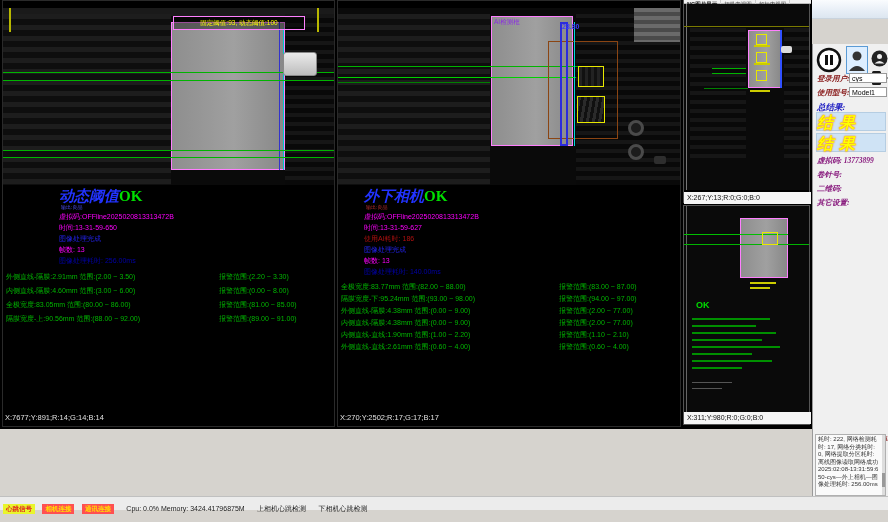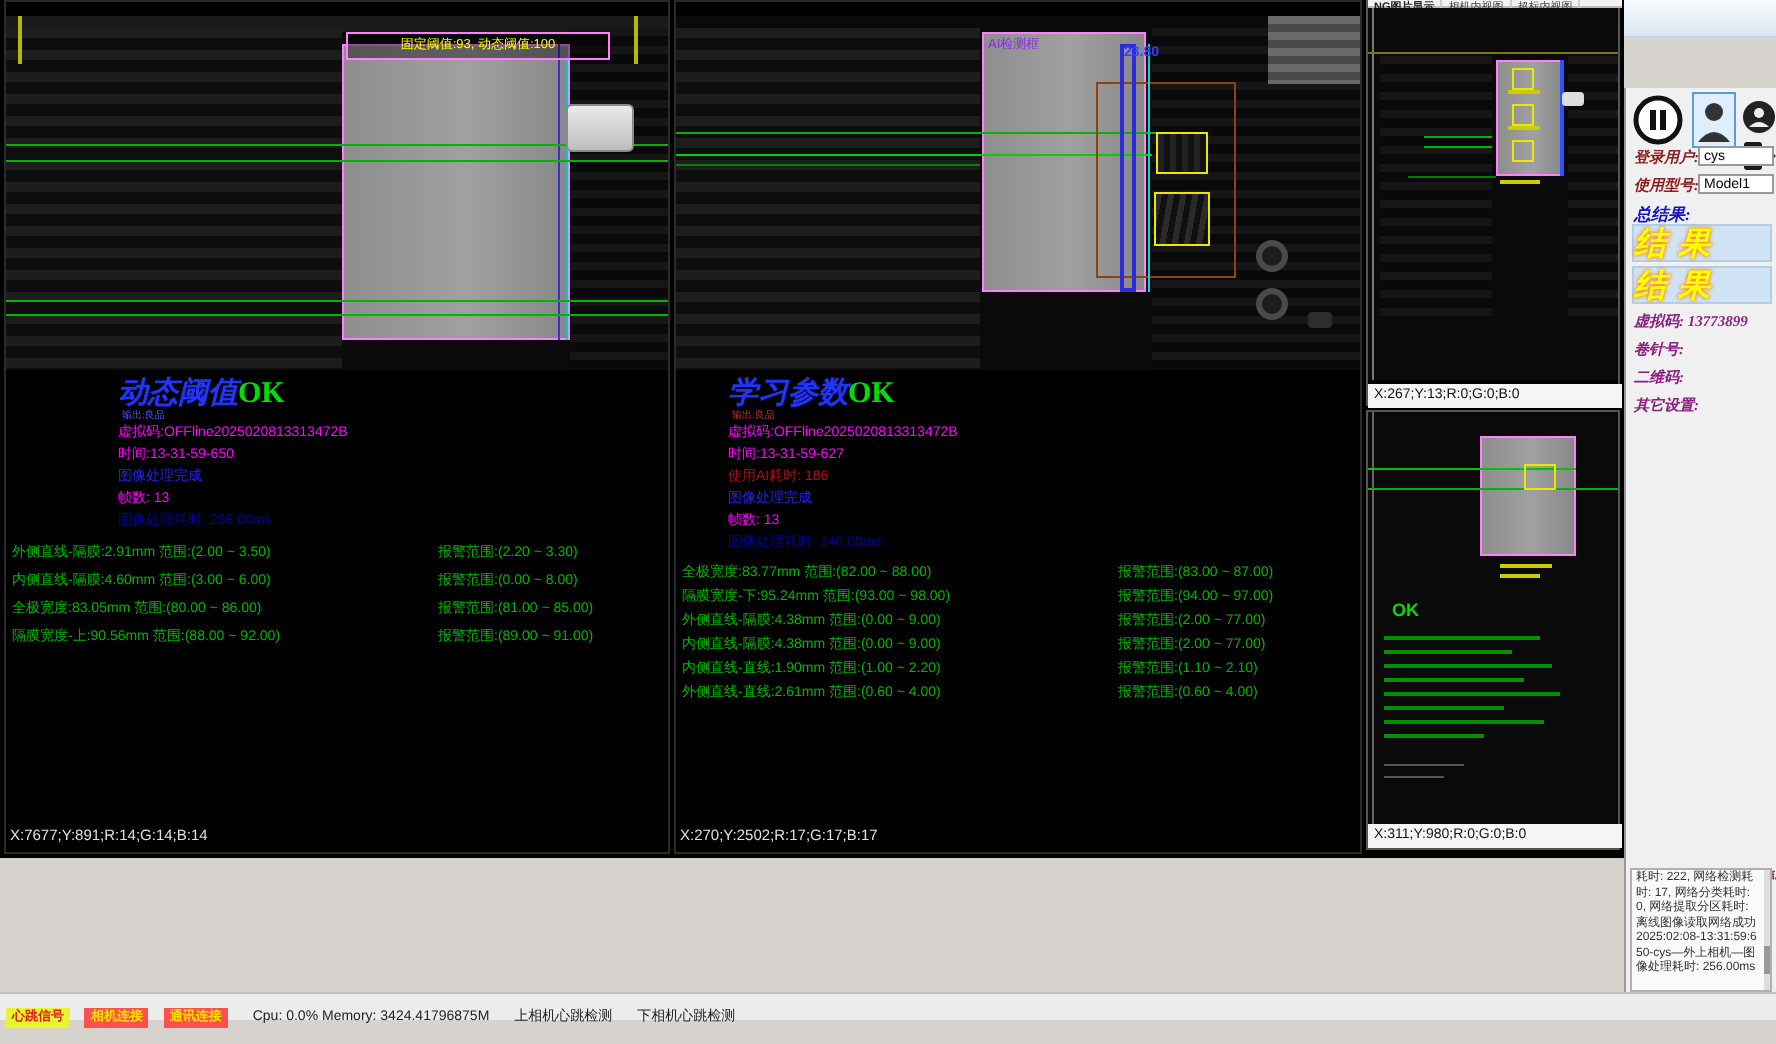--- a/index.html
+++ b/index.html
@@ -168,21 +168,21 @@
       <div class="abs" style="left:236px;top:14px;width:1px;height:124px;background:#00d8d8;"></div>
       <div class="abs" style="left:240px;top:58px;width:24px;height:19px;border:1px solid #e8e800;background:repeating-linear-gradient(90deg,#222 0 3px,#111 3px 6px);"></div>
       <div class="abs" style="left:239px;top:88px;width:26px;height:25px;border:1px solid #e8e800;background:repeating-linear-gradient(100deg,#2a2a2a 0 3px,#101010 3px 6px);"></div>
       <div class="abs" style="left:290px;top:112px;width:16px;height:16px;border:3px solid #4a4a4a;border-radius:50%;background:#1c1c1c;box-sizing:border-box;"></div>
       <div class="abs" style="left:290px;top:136px;width:16px;height:16px;border:3px solid #4a4a4a;border-radius:50%;background:#1c1c1c;box-sizing:border-box;"></div>
       <div class="abs" style="left:316px;top:148px;width:12px;height:8px;background:#2e2e2e;border-radius:2px;"></div>
       <div class="abs" style="left:156px;top:10px;color:#8a2be2;font-size:6.5px;">AI检测框</div>
       <div class="abs" style="left:224px;top:15px;color:#3b3bff;font-size:7px;font-weight:bold;">23.80</div>
     </div>
     <div class="abs cam-title" style="left:26px;top:186px;">
-      <span class="name">学习参数</span><span class="ok">OK</span>
+      <span class="name">外下相机</span><span class="ok">OK</span>
     </div>
     <div class="abs sub" style="left:28px;top:203px;color:#c03030;">输出:良品</div>
     <div class="abs t7 mag" style="left:26px;top:211px;">虚拟码:OFFline2025020813313472B</div>
     <div class="abs t7 mag" style="left:26px;top:222px;">时间:13-31-59-627</div>
     <div class="abs t7" style="left:26px;top:233px;color:#b01010;">使用AI耗时: 186</div>
     <div class="abs t7 blu" style="left:26px;top:244px;">图像处理完成</div>
     <div class="abs t7 mag" style="left:26px;top:255px;">帧数: 13</div>
     <div class="abs t7" style="left:26px;top:266px;color:#0000a8;">图像处理耗时: 140.00ms</div>
     <div class="row" style="left:3px;top:281px;">
       <span class="t7 grn abs" style="left:0;">全极宽度:83.77mm 范围:(82.00 ~ 88.00)</span>

